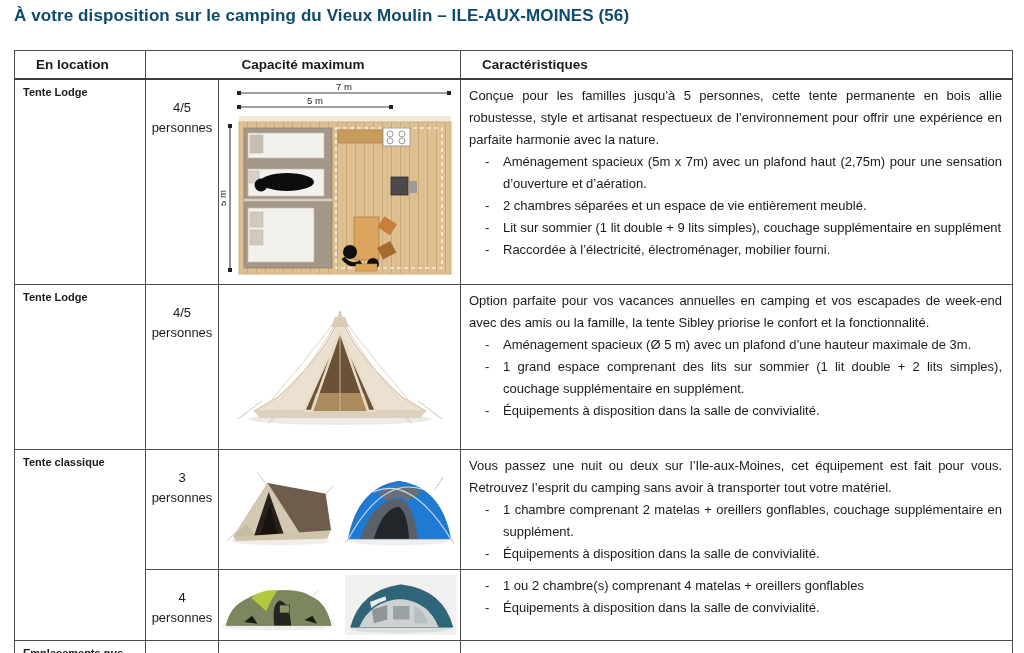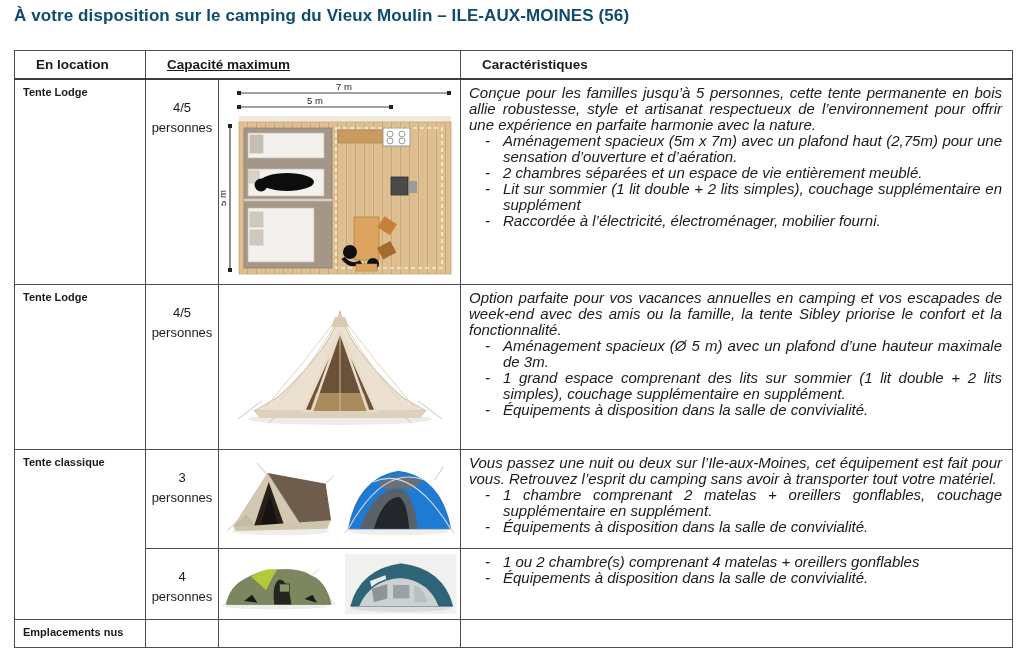--- a/index.html
+++ b/index.html
@@ -25,32 +25,32 @@
     border:1px solid #4d4d4d;
     vertical-align:top;
     padding:0;
     overflow:hidden;
   }
   .tbl tr.hdr th{
     font-size:13.5px;font-weight:bold;text-align:left;
     padding:5px 21px;vertical-align:middle;
     border-bottom:2px solid #3c3c3c;
   }
-  .tbl tr.hdr th.center{text-decoration:underline;}
+  .tbl tr.hdr th.center{text-align:center;}
   td.label{
     font-weight:bold;font-size:11px;
     padding:6px 8px;
   }
   td.cap{
     text-align:center;padding-top:18px;line-height:20px;font-size:13px;
   }
   td.imgcell{text-align:right;vertical-align:middle;padding:2px;}
   td.feat{
     padding:5px 10px 4px 8px;
-    font-size:15px;line-height:16px;text-align:justify;font-style:italic;
+    font-size:13px;line-height:22px;text-align:justify;
   }
   td.feat p{margin:0;}
   .bullet{position:relative;padding-left:34px;}
   .bullet::before{content:"-";position:absolute;left:16px;top:0;}
   .photos{display:flex;align-items:center;justify-content:center;gap:6px;height:100%;}
   svg{display:block;}
   svg text{font-family:"Liberation Sans", sans-serif;}
 </style>
 </head>
 <body>
@@ -147,21 +147,21 @@
           <circle cx="129" cy="170" r="7" fill="#0f0f0f"></circle>
           <path d="M122,176 q8,10 18,4" stroke="#0f0f0f" stroke-width="4" fill="none"></path>
           <circle cx="152" cy="182" r="6" fill="#0f0f0f"></circle>
           <rect x="135" y="182" width="21" height="7" fill="#dca55f" stroke="#b07f3c" stroke-width="0.6"></rect>
         </svg>
       </td>
       <td class="feat">
         <p>Conçue pour les familles jusqu’à 5 personnes, cette tente permanente en bois allie robustesse, style et artisanat respectueux de l’environnement pour offrir une expérience en parfaite harmonie avec la nature.</p>
         <div class="bullet">Aménagement spacieux (5m x 7m) avec un plafond haut (2,75m) pour une sensation d’ouverture et d’aération.</div>
         <div class="bullet">2 chambres séparées et un espace de vie entièrement meublé.</div>
-        <div class="bullet">Lit sur sommier (1 lit double + 2 lits simples), couchage supplémentaire en supplément</div>
+        <div class="bullet">Lit sur sommier (1 lit double + 9 lits simples), couchage supplémentaire en supplément</div>
         <div class="bullet">Raccordée à l’électricité, électroménager, mobilier fourni.</div>
       </td>
     </tr>
 
     <tr style="height:165px">
       <td class="label">Tente Lodge</td>
       <td class="cap">
         <div>4/5</div>
         <div>personnes</div>
       </td>

